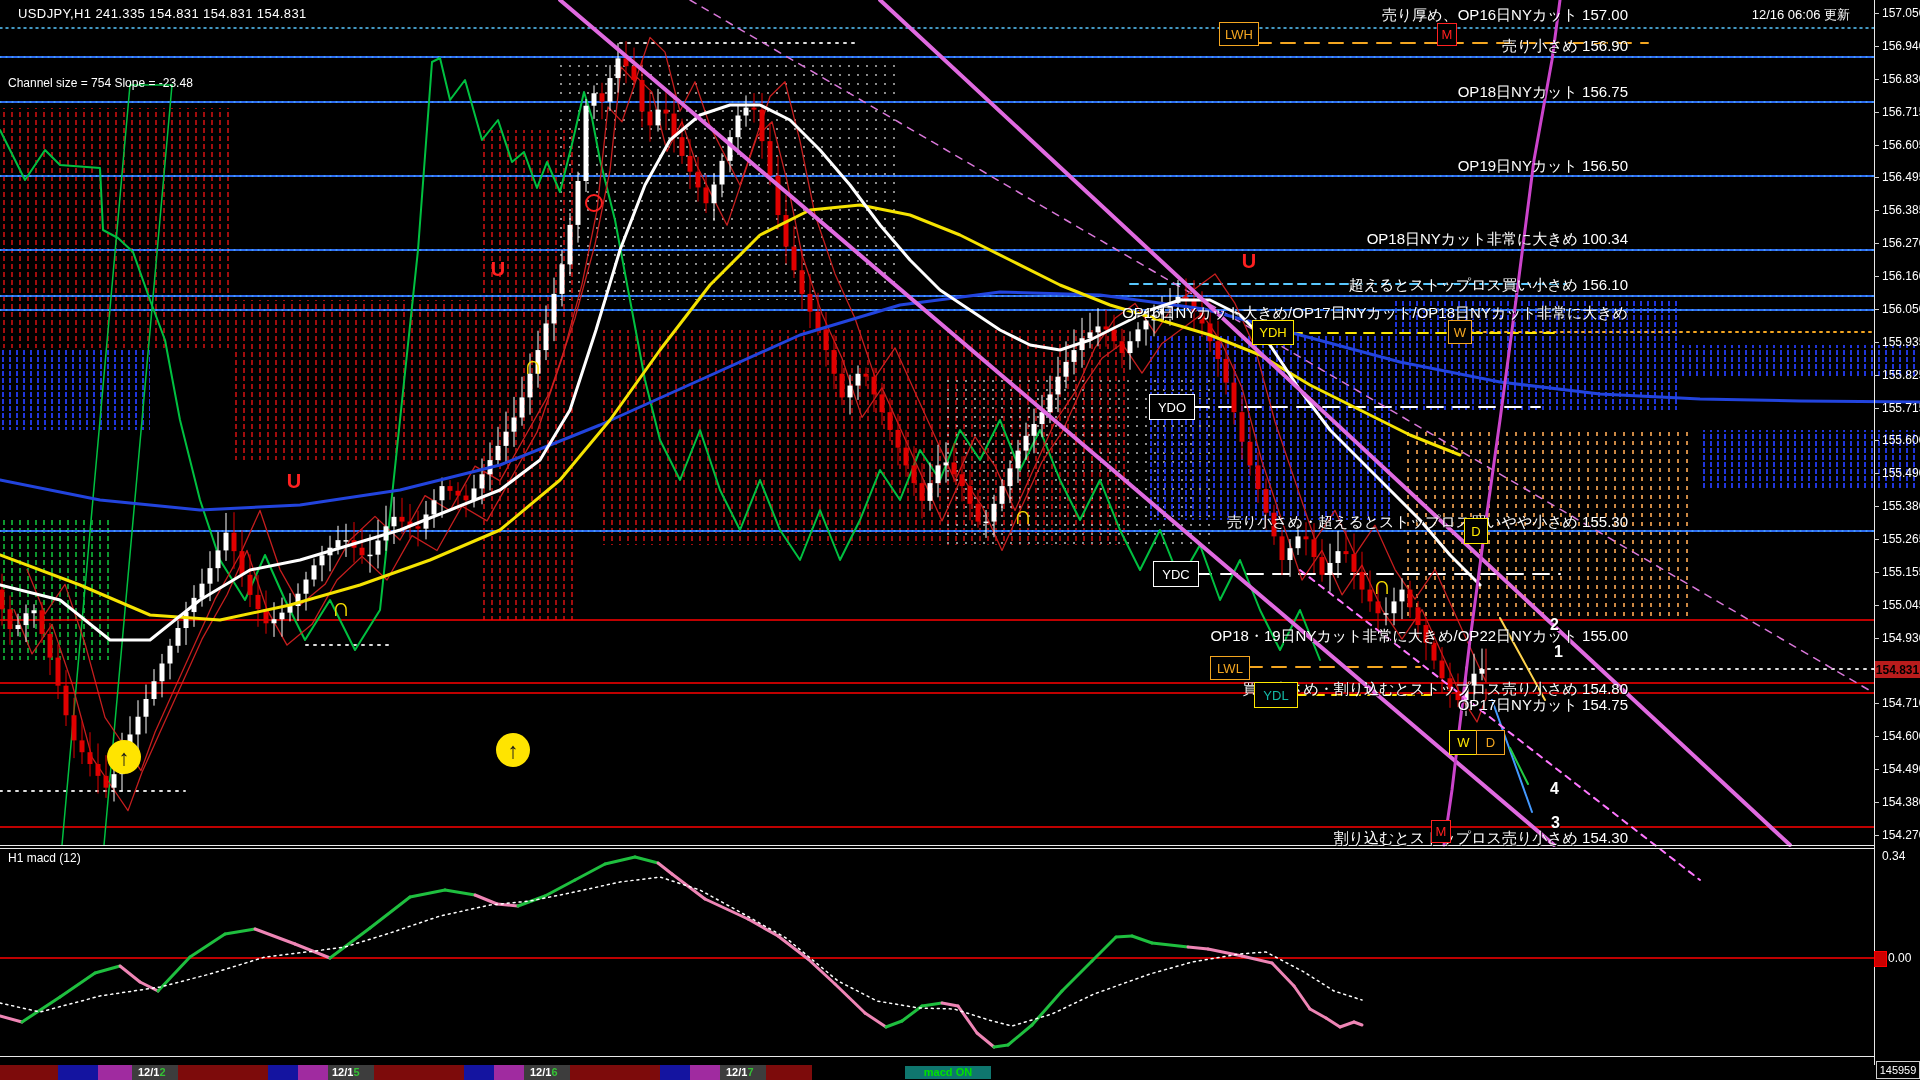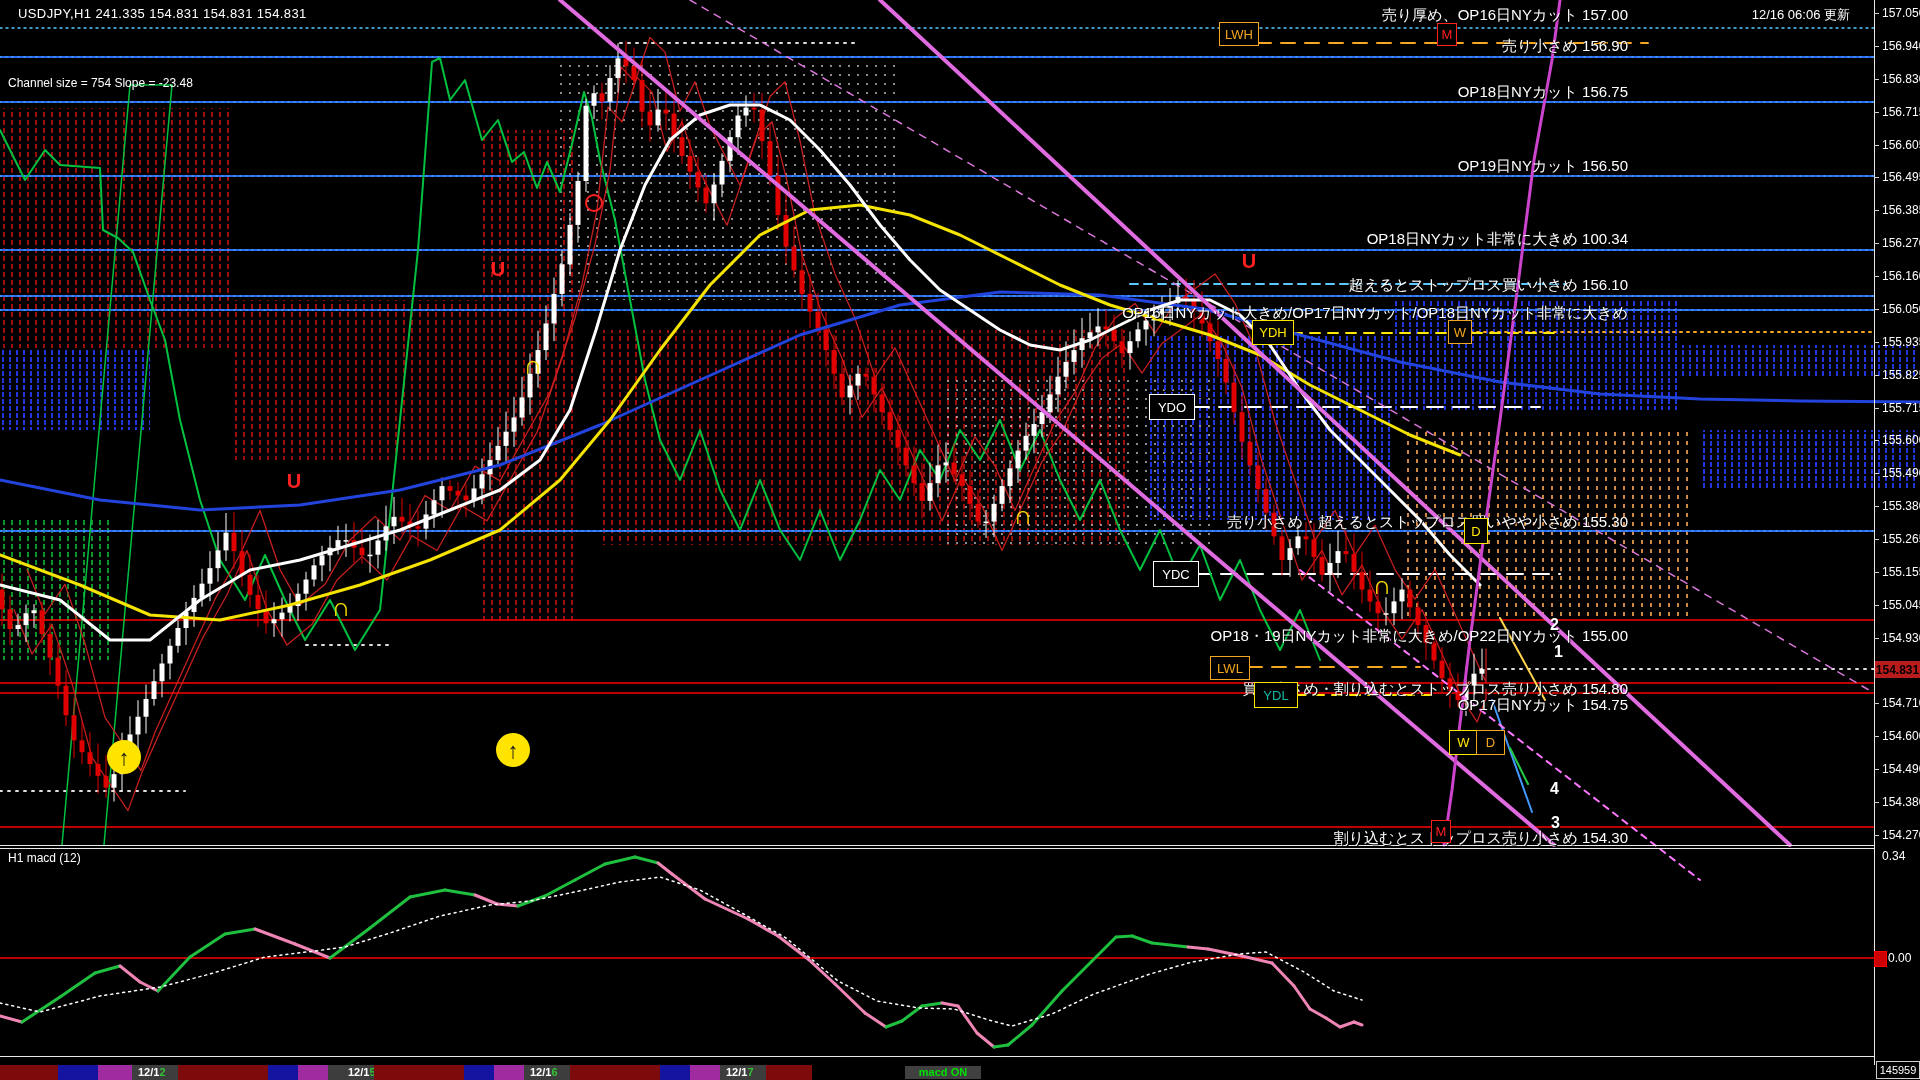--- a/index.html
+++ b/index.html
@@ -22,21 +22,21 @@
   #curPrice{position:absolute;left:1875px;top:661px;width:45px;height:17px;background:#b91c1c;color:#000;
             font-size:12px;font-weight:bold;display:flex;align-items:center;justify-content:center;}
   .mtick{position:absolute;left:1882px;color:#fff;font-size:12px;}
   #zeroBox{position:absolute;left:1874px;top:951px;width:11px;height:14px;background:#c00;border:1px solid #f00;}
   #axisline{position:absolute;left:1874px;top:0;width:1px;height:1080px;background:#e8e8e8;}
   .hsep{position:absolute;left:0;width:1874px;height:1px;background:#e8e8e8;}
   #timebar{position:absolute;left:0;top:1065px;width:1920px;height:15px;background:#000;}
   .seg{position:absolute;top:0;height:15px;}
   .seglab{position:absolute;top:1px;font-size:11px;font-weight:bold;color:#fff;}
   .seglab b{color:#35c135;}
-  #macdBadge{position:absolute;left:905px;top:1066px;width:76px;height:13px;background:#404040;
+  #macdBadge{position:absolute;left:905px;top:1066px;width:86px;height:13px;background:#0f766e;
              color:#00e000;font-size:11px;line-height:13px;text-align:center;font-weight:bold;}
   #brBox{position:absolute;left:1876px;top:1061px;width:42px;height:16px;border:1px solid #cfcfcf;
          color:#fff;font-size:11px;display:flex;align-items:center;justify-content:center;}
 </style>
 </head>
 <body>
 
 <div id="stage">
   <svg id="gfx" width="1920" height="1080">
     <defs>
@@ -669,21 +669,21 @@
   <div id="timebar">
       <div class="seg" style="left: 0px; width: 58px; background: rgb(125, 11, 11);"></div>
       <div class="seg" style="left: 58px; width: 40px; background: rgb(20, 20, 160);"></div>
       <div class="seg" style="left: 98px; width: 34px; background: rgb(160, 43, 160);"></div>
       <div class="seg" style="left: 132px; width: 46px; background: rgb(61, 61, 61);"></div>
       <div class="seglab" style="left: 138px;">12/1<b>2</b></div>
       <div class="seg" style="left: 178px; width: 90px; background: rgb(125, 11, 11);"></div>
       <div class="seg" style="left: 268px; width: 30px; background: rgb(20, 20, 160);"></div>
       <div class="seg" style="left: 298px; width: 30px; background: rgb(160, 43, 160);"></div>
       <div class="seg" style="left: 328px; width: 46px; background: rgb(61, 61, 61);"></div>
-      <div class="seglab" style="left: 348px;">12/1<b>5</b></div>
+      <div class="seglab" style="left: 332px;">12/1<b>5</b></div>
       <div class="seg" style="left: 374px; width: 90px; background: rgb(125, 11, 11);"></div>
       <div class="seg" style="left: 464px; width: 30px; background: rgb(20, 20, 160);"></div>
       <div class="seg" style="left: 494px; width: 30px; background: rgb(160, 43, 160);"></div>
       <div class="seg" style="left: 524px; width: 46px; background: rgb(61, 61, 61);"></div>
       <div class="seglab" style="left: 530px;">12/1<b>6</b></div>
       <div class="seg" style="left: 570px; width: 90px; background: rgb(125, 11, 11);"></div>
       <div class="seg" style="left: 660px; width: 30px; background: rgb(20, 20, 160);"></div>
       <div class="seg" style="left: 690px; width: 30px; background: rgb(160, 43, 160);"></div>
       <div class="seg" style="left: 720px; width: 46px; background: rgb(61, 61, 61);"></div>
       <div class="seglab" style="left: 726px;">12/1<b>7</b></div>

